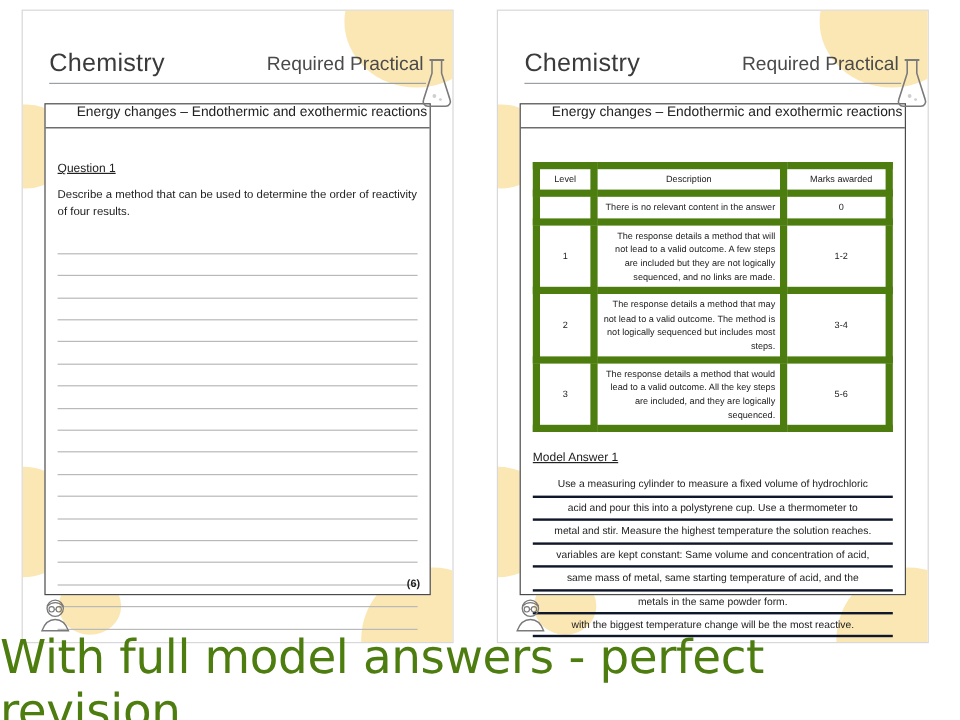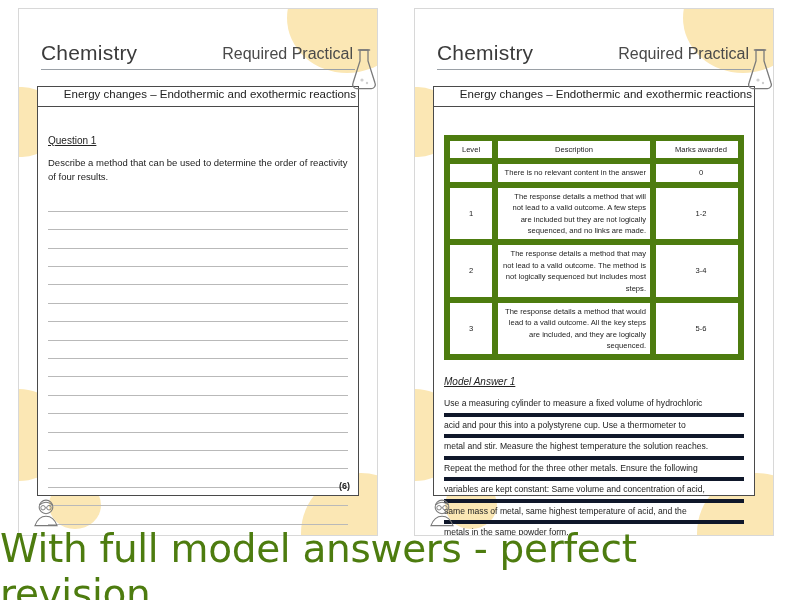--- a/index.html
+++ b/index.html
@@ -161,31 +161,31 @@
   table.ms th { font-weight: normal; }
   table.ms .c-level { width: 34px; text-align: center; }
   table.ms .c-marks { width: 66px; text-align: center; padding-left: 12px; }
   table.ms td.c-desc { text-align: right; }
 
   .model-label {
     font-size: 10px;
     color: #222;
     text-decoration: underline;
     margin: 16px 0 8px 0;
-    font-style: italic;
   }
   .model-para {
     font-size: 8.6px;
     color: #222;
     line-height: 17.4px;
     margin: 0;
   }
   .model-para div {
-    border-bottom: 4px solid #0f172a;
+    border-bottom: 2px solid #0f172a;
     min-height: 17.4px;
+    text-align: center;
   }
 
   
   .caption {
     position: absolute;
     left: 0;
     right: 0;
     bottom: 0;
     height: 58px;
     display: flex;
@@ -335,23 +335,22 @@
                 <td class="c-marks">5-6</td>
               </tr>
             </tbody>
         </table>
 
         <div class="model-label">Model Answer 1</div>
         <div class="model-para" id="model-answer">
             <div>Use a measuring cylinder to measure a fixed volume of hydrochloric</div>
             <div>acid and pour this into a polystyrene cup. Use a thermometer to</div>
             <div>metal and stir. Measure the highest temperature the solution reaches.</div>
-            <div>Repeat the method for the three other metals. Ensure the following</div>
             <div>variables are kept constant: Same volume and concentration of acid,</div>
-            <div>same mass of metal, same highest temperature of acid, and the</div>
+            <div>same mass of metal, same starting temperature of acid, and the</div>
             <div>metals in the same powder form.</div>
             <div>with the biggest temperature change will be the most reactive.</div>
           </div>
       </div>
 
       <svg class="scientist-icon" width="34" height="34" viewBox="0 0 40 40">
         <circle cx="20" cy="14" r="8" fill="none" stroke="#7a7a7a" stroke-width="1.3"></circle>
         <path d="M12 12 q8 -7 16 0" fill="none" stroke="#7a7a7a" stroke-width="1.3"></path>
         <circle cx="16.5" cy="15" r="2.6" fill="none" stroke="#7a7a7a" stroke-width="1.1"></circle>
         <circle cx="23.5" cy="15" r="2.6" fill="none" stroke="#7a7a7a" stroke-width="1.1"></circle>

